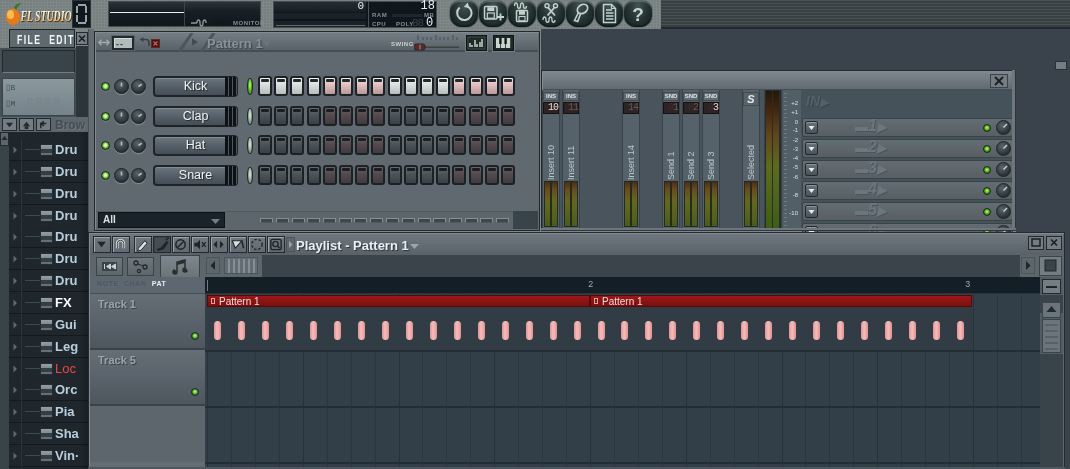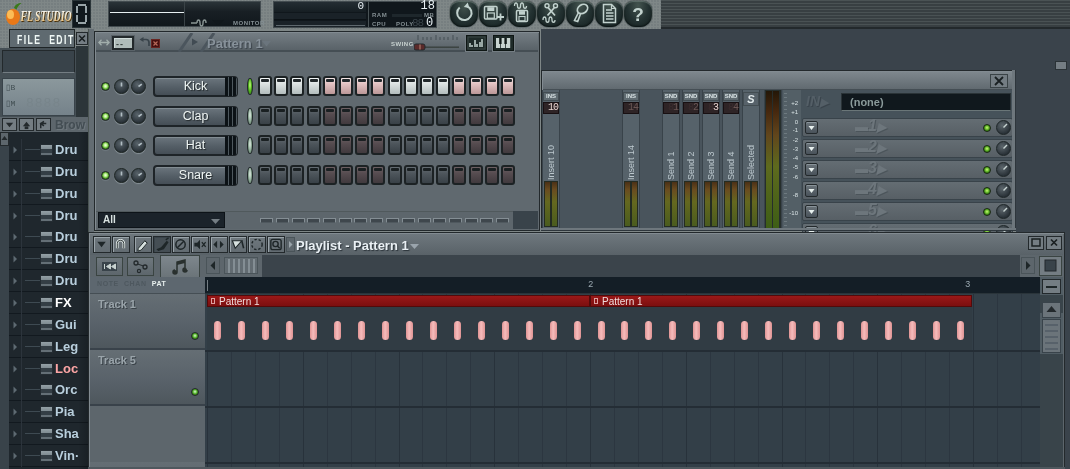--- a/index.html
+++ b/index.html
@@ -127,20 +127,29 @@
 <div class="abs" style="left:542px;top:90px;width:472px;height:140px;background:#49545c;"></div>
 <div class="abs" style="left:542px;top:90px;width:18px;height:140px;background:#56626a;border:1px solid #39434a;border-top:none;">
 <div style="position:absolute;left:0px;top:2px;width:16px;height:9px;background:#5f6b71;border:1px solid #434d52;color:#d8e2e4;font-size:6px;font-weight:bold;text-align:center;line-height:7px;">INS</div>
 <div style="position:absolute;left:0px;top:12px;width:16px;height:12px;background:#2e2426;border:1px solid #181012;color:#ead6d2;font-size:10px;font-family:'Liberation Mono';text-align:right;line-height:10px;letter-spacing:-1px;">10</div>
 <div style="position:absolute;left:1px;top:24px;width:15px;height:66px;color:#bcc8ce;font-size:9px;writing-mode:vertical-rl;transform:rotate(180deg);white-space:nowrap;line-height:15px;">Insert 10</div>
 <div style="position:absolute;left:1px;top:91px;width:14px;height:46px;background:#242c22;">
 <div style="position:absolute;left:1px;bottom:1px;width:5px;height:44px;background:linear-gradient(0deg,#4a5c1e 0%,#64681f 55%,#6a4c20 82%,#4a3016 100%);"></div>
 <div style="position:absolute;right:1px;bottom:1px;width:5px;height:44px;background:linear-gradient(0deg,#4a5c1e 0%,#64681f 55%,#6a4c20 82%,#4a3016 100%);"></div>
 </div>
     </div>
+<div class="abs" style="left:562px;top:90px;width:18px;height:140px;background:#56626a;border:1px solid #39434a;border-top:none;">
+<div style="position:absolute;left:0px;top:2px;width:16px;height:9px;background:#5f6b71;border:1px solid #434d52;color:#d8e2e4;font-size:6px;font-weight:bold;text-align:center;line-height:7px;">INS</div>
+<div style="position:absolute;left:0px;top:12px;width:16px;height:12px;background:#2e2426;border:1px solid #181012;color:#6a5654;font-size:10px;font-family:'Liberation Mono';text-align:right;line-height:10px;letter-spacing:-1px;">11</div>
+<div style="position:absolute;left:1px;top:24px;width:15px;height:66px;color:#bcc8ce;font-size:9px;writing-mode:vertical-rl;transform:rotate(180deg);white-space:nowrap;line-height:15px;">Insert 11</div>
+<div style="position:absolute;left:1px;top:91px;width:14px;height:46px;background:#242c22;">
+<div style="position:absolute;left:1px;bottom:1px;width:5px;height:44px;background:linear-gradient(0deg,#4a5c1e 0%,#64681f 55%,#6a4c20 82%,#4a3016 100%);"></div>
+<div style="position:absolute;right:1px;bottom:1px;width:5px;height:44px;background:linear-gradient(0deg,#4a5c1e 0%,#64681f 55%,#6a4c20 82%,#4a3016 100%);"></div>
+</div>
+    </div>
 <div class="abs" style="left:622px;top:90px;width:18px;height:140px;background:#56626a;border:1px solid #39434a;border-top:none;">
 <div style="position:absolute;left:0px;top:2px;width:16px;height:9px;background:#5f6b71;border:1px solid #434d52;color:#d8e2e4;font-size:6px;font-weight:bold;text-align:center;line-height:7px;">INS</div>
 <div style="position:absolute;left:0px;top:12px;width:16px;height:12px;background:#2e2426;border:1px solid #181012;color:#6a5654;font-size:10px;font-family:'Liberation Mono';text-align:right;line-height:10px;letter-spacing:-1px;">14</div>
 <div style="position:absolute;left:1px;top:24px;width:15px;height:66px;color:#bcc8ce;font-size:9px;writing-mode:vertical-rl;transform:rotate(180deg);white-space:nowrap;line-height:15px;">Insert 14</div>
 <div style="position:absolute;left:1px;top:91px;width:14px;height:46px;background:#242c22;">
 <div style="position:absolute;left:1px;bottom:1px;width:5px;height:44px;background:linear-gradient(0deg,#4a5c1e 0%,#64681f 55%,#6a4c20 82%,#4a3016 100%);"></div>
 <div style="position:absolute;right:1px;bottom:1px;width:5px;height:44px;background:linear-gradient(0deg,#4a5c1e 0%,#64681f 55%,#6a4c20 82%,#4a3016 100%);"></div>
 </div>
     </div>
 <div class="abs" style="left:662px;top:90px;width:18px;height:140px;background:#56626a;border:1px solid #39434a;border-top:none;">
@@ -158,29 +167,20 @@
 <div style="position:absolute;left:1px;top:24px;width:15px;height:66px;color:#bcc8ce;font-size:9px;writing-mode:vertical-rl;transform:rotate(180deg);white-space:nowrap;line-height:15px;">Send 2</div>
 <div style="position:absolute;left:1px;top:91px;width:14px;height:46px;background:#242c22;">
 <div style="position:absolute;left:1px;bottom:1px;width:5px;height:44px;background:linear-gradient(0deg,#4a5c1e 0%,#64681f 55%,#6a4c20 82%,#4a3016 100%);"></div>
 <div style="position:absolute;right:1px;bottom:1px;width:5px;height:44px;background:linear-gradient(0deg,#4a5c1e 0%,#64681f 55%,#6a4c20 82%,#4a3016 100%);"></div>
 </div>
     </div>
 <div class="abs" style="left:702px;top:90px;width:18px;height:140px;background:#56626a;border:1px solid #39434a;border-top:none;">
 <div style="position:absolute;left:0px;top:2px;width:16px;height:9px;background:#5f6b71;border:1px solid #434d52;color:#d8e2e4;font-size:6px;font-weight:bold;text-align:center;line-height:7px;">SND</div>
 <div style="position:absolute;left:0px;top:12px;width:16px;height:12px;background:#2e2426;border:1px solid #181012;color:#ead6d2;font-size:10px;font-family:'Liberation Mono';text-align:right;line-height:10px;letter-spacing:-1px;"><span style="color:#3a2c2e;">8</span>3</div>
 <div style="position:absolute;left:1px;top:24px;width:15px;height:66px;color:#bcc8ce;font-size:9px;writing-mode:vertical-rl;transform:rotate(180deg);white-space:nowrap;line-height:15px;">Send 3</div>
-<div style="position:absolute;left:1px;top:91px;width:14px;height:46px;background:#242c22;">
-<div style="position:absolute;left:1px;bottom:1px;width:5px;height:44px;background:linear-gradient(0deg,#4a5c1e 0%,#64681f 55%,#6a4c20 82%,#4a3016 100%);"></div>
-<div style="position:absolute;right:1px;bottom:1px;width:5px;height:44px;background:linear-gradient(0deg,#4a5c1e 0%,#64681f 55%,#6a4c20 82%,#4a3016 100%);"></div>
-</div>
-    </div>
-<div class="abs" style="left:722px;top:90px;width:18px;height:140px;background:#56626a;border:1px solid #39434a;border-top:none;">
-<div style="position:absolute;left:0px;top:2px;width:16px;height:9px;background:#5f6b71;border:1px solid #434d52;color:#d8e2e4;font-size:6px;font-weight:bold;text-align:center;line-height:7px;">SND</div>
-<div style="position:absolute;left:0px;top:12px;width:16px;height:12px;background:#2e2426;border:1px solid #181012;color:#6a5654;font-size:10px;font-family:'Liberation Mono';text-align:right;line-height:10px;letter-spacing:-1px;"><span style="color:#3a2c2e;">8</span>4</div>
-<div style="position:absolute;left:1px;top:24px;width:15px;height:66px;color:#bcc8ce;font-size:9px;writing-mode:vertical-rl;transform:rotate(180deg);white-space:nowrap;line-height:15px;">Send 4</div>
 <div style="position:absolute;left:1px;top:91px;width:14px;height:46px;background:#242c22;">
 <div style="position:absolute;left:1px;bottom:1px;width:5px;height:44px;background:linear-gradient(0deg,#4a5c1e 0%,#64681f 55%,#6a4c20 82%,#4a3016 100%);"></div>
 <div style="position:absolute;right:1px;bottom:1px;width:5px;height:44px;background:linear-gradient(0deg,#4a5c1e 0%,#64681f 55%,#6a4c20 82%,#4a3016 100%);"></div>
 </div>
     </div>
 <div class="abs" style="left:742px;top:90px;width:18px;height:140px;background:#56626a;border:1px solid #39434a;border-top:none;">
 <div style="position:absolute;left:0px;top:2px;width:16px;height:14px;background:#57626a;border:1px solid #434d52;color:#e2eaec;font-size:11px;font-style:italic;font-weight:bold;text-align:center;line-height:13px;">S</div>
 <div style="position:absolute;left:1px;top:24px;width:15px;height:66px;color:#bcc8ce;font-size:9px;writing-mode:vertical-rl;transform:rotate(180deg);white-space:nowrap;line-height:15px;">Selected</div>
 <div style="position:absolute;left:1px;top:91px;width:14px;height:46px;background:#242c22;">
 <div style="position:absolute;left:1px;bottom:1px;width:5px;height:44px;background:linear-gradient(0deg,#4a5c1e 0%,#64681f 55%,#6a4c20 82%,#4a3016 100%);"></div>
@@ -232,23 +232,20 @@
 <div class="abs" style="left:784px;top:197px;width:3px;height:1px;background:#6e7a80;"></div>
 <div class="abs" style="left:784px;top:201px;width:3px;height:1px;background:#6e7a80;"></div>
 <div class="abs" style="left:784px;top:205px;width:3px;height:1px;background:#6e7a80;"></div>
 <div class="abs" style="left:784px;top:209px;width:3px;height:1px;background:#6e7a80;"></div>
 <div class="abs" style="left:784px;top:213px;width:3px;height:1px;background:#6e7a80;"></div>
 <div class="abs" style="left:784px;top:217px;width:3px;height:1px;background:#6e7a80;"></div>
 <div class="abs" style="left:784px;top:221px;width:3px;height:1px;background:#6e7a80;"></div>
 <div class="abs" style="left:784px;top:225px;width:3px;height:1px;background:#6e7a80;"></div>
 <div class="abs" style="left:801px;top:90px;width:213px;height:140px;background:#46525a;"></div>
 <div class="abs" style="left:806px;top:93px;width:34px;height:17px;color:#545f67;font-size:14px;font-weight:bold;font-style:italic;text-shadow:1px 1px 0 #3a444c;">IN<span style="font-size:11px">▶</span></div>
-<div class="abs" style="left:841px;top:93px;width:170px;height:18px;background:#10181d;border:1px solid #2a3337;border-bottom-color:#6a7678;">
-      <span style="position:absolute;left:8px;top:2px;color:#8a9a9a;font-weight:bold;font-size:11px;">(none)</span>
-    </div>
 <div class="abs" style="left:802px;top:118px;width:211px;height:19px;background:linear-gradient(180deg,#646d73 0%,#575f65 100%);border:1px solid #39434a;border-radius:2px;overflow:hidden;">
 <div style="position:absolute;left:2px;top:2px;width:13px;height:13px;background:linear-gradient(180deg,#6b747a,#49525a);border:1px solid #23292c;border-radius:2px;box-shadow:inset 0 1px 0 #8a949a;">
         <svg width="11" height="11">
           <path d="M2.5 4 h6 l-3 4 z" fill="#e8f0ee"></path>
         </svg>
       </div>
 <div style="position:absolute;left:52px;top:-2px;font-size:16px;font-weight:bold;font-style:italic;color:#6d767c;text-shadow:1px 1px 0 #4c555b;"><span style="font-size:13px;">▬</span>1<span style="font-size:12px;">▶</span></div>
 <div style="position:absolute;right:21px;top:5px;width:8px;height:8px;border-radius:50%;background:radial-gradient(circle at 50% 45%,#c8ff70 0%,#4a9e1c 55%,#1e3a10 100%);border:1px solid #1a2a12;"></div>
 <div style="position:absolute;right:1px;top:1px;width:15px;height:15px;border-radius:50%;background:radial-gradient(circle at 40% 35%,#5c666c,#2a3238 70%);border:1px solid #1e2628;">
         <svg width="13" height="13">
@@ -792,21 +789,21 @@
 <div style="position:absolute;left:31px;top:5px;width:13px;height:12px;background:linear-gradient(180deg,#94a0a6 0%,#828e94 35%,#343e45 36%,#343e45 78%,#646f76 79%);border:1px solid #242c32;"></div>
 <span style="position:absolute;left:46px;top:3px;font-size:13px;font-weight:bold;color:#b8cedc;">Leg</span>
     </div>
 <div class="abs" style="left:9px;top:358px;width:79px;height:22px;background:#1f272d;border-bottom:1px solid #12191f;">
 <svg style="position:absolute;left:4px;top:7px;" width="5" height="8">
         <path d="M0.5 0.5 l3.5 3.5 L0.5 7.5 z" fill="#5e6a72"></path>
       </svg>
 <div style="position:absolute;left:12px;top:0px;width:1px;height:22px;background:#2c343c;"></div>
 <div style="position:absolute;left:16px;top:10px;width:15px;height:1px;background:#3e4a52;"></div>
 <div style="position:absolute;left:31px;top:5px;width:13px;height:12px;background:linear-gradient(180deg,#94a0a6 0%,#828e94 35%,#343e45 36%,#343e45 78%,#646f76 79%);border:1px solid #242c32;"></div>
-<span style="position:absolute;left:46px;top:3px;font-size:13px;font-weight:bold;color:#fca5a5;">Loc</span>
+<span style="position:absolute;left:46px;top:3px;font-size:13px;font-weight:normal;color:#ef4444;">Loc</span>
     </div>
 <div class="abs" style="left:9px;top:379px;width:79px;height:22px;background:#1f272d;border-bottom:1px solid #12191f;">
 <svg style="position:absolute;left:4px;top:7px;" width="5" height="8">
         <path d="M0.5 0.5 l3.5 3.5 L0.5 7.5 z" fill="#5e6a72"></path>
       </svg>
 <div style="position:absolute;left:12px;top:0px;width:1px;height:22px;background:#2c343c;"></div>
 <div style="position:absolute;left:16px;top:10px;width:15px;height:1px;background:#3e4a52;"></div>
 <div style="position:absolute;left:31px;top:5px;width:13px;height:12px;background:linear-gradient(180deg,#94a0a6 0%,#828e94 35%,#343e45 36%,#343e45 78%,#646f76 79%);border:1px solid #242c32;"></div>
 <span style="position:absolute;left:46px;top:3px;font-size:13px;font-weight:bold;color:#b8cedc;">Orc</span>
     </div>

